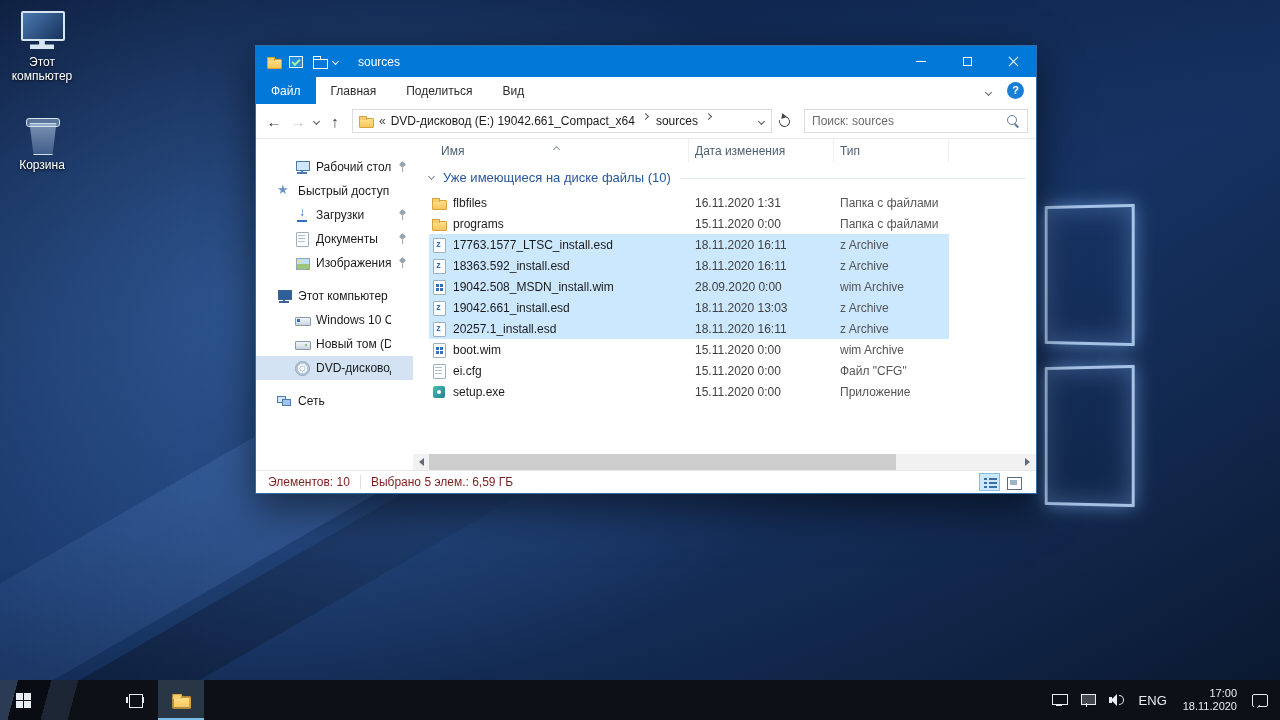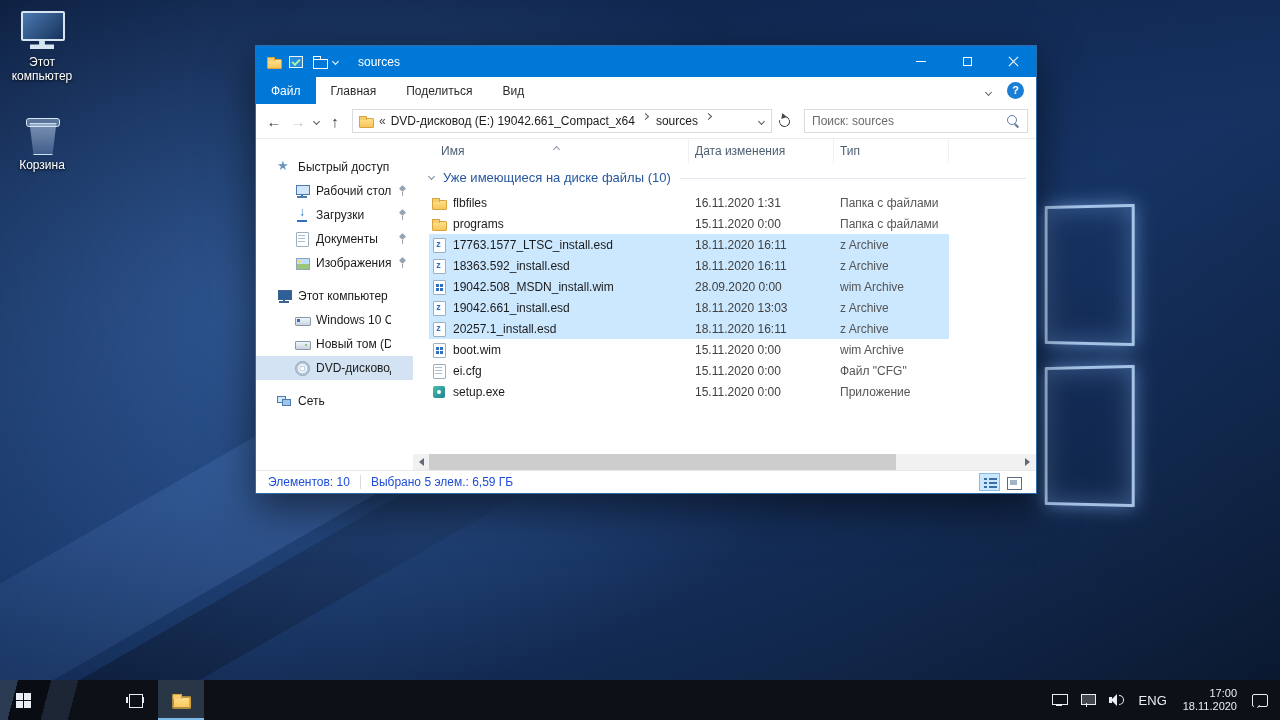--- a/index.html
+++ b/index.html
@@ -131,21 +131,21 @@
   .cell-type { width:115px; padding-left:6px; color:#555; white-space:nowrap; }
 
   .hscroll { position:absolute; left:0; right:0; bottom:0; height:16px; background:#f1f1f1; display:flex; }
   .hs-arrow { width:16px; display:flex; align-items:center; justify-content:center; }
   .tri-l { border:4px solid transparent; border-right:5px solid #5f6b76; display:block; margin-right:3px; }
   .tri-r { border:4px solid transparent; border-left:5px solid #5f6b76; display:block; margin-left:3px; }
   .hs-track { flex:1; position:relative; }
   .hs-thumb { position:absolute; left:0; top:0; bottom:0; width:79%; background:#cdcdcd; }
 
   .statusbar { flex:0 0 23px; border-top:1px solid #e5e9ec; display:flex; align-items:center;
-    padding:0 12px; gap:10px; color:#1d4ed8; }
+    padding:0 12px; gap:10px; color:#7f1d1d; }
   .st-sep { width:1px; height:14px; background:#d9dde1; }
   .view-toggles { margin-left:auto; display:flex; gap:3px; }
   .vt { width:21px; height:18px; position:relative; border:1px solid transparent; }
   .vt.active { background:#cce8ff; border-color:#84bde6; }
   .vt-details::before { content:""; position:absolute; left:4px; top:4px; width:3px; height:2px;
     background:#3a6ea5; box-shadow:0 4px #3a6ea5, 0 8px #3a6ea5; }
   .vt-details::after { content:""; position:absolute; left:9px; top:4px; width:8px; height:2px;
     background:#3a6ea5; box-shadow:0 4px #3a6ea5, 0 8px #3a6ea5; }
   .vt-thumbs::before { content:""; position:absolute; left:3px; top:3px; width:13px; height:11px; border:1px solid #5a6c7e; }
   .vt-thumbs::after { content:""; position:absolute; left:6px; top:6px; width:7px; height:5px; background:#9fb4c6; }
@@ -337,29 +337,29 @@
       </span>
     <div class="searchbox">
       <span class="search-text">Поиск: sources</span>
       <i class="mag"></i>
     </div>
   </div>
 
   <div class="main">
     <div class="navpane">
 
+        <div class="nav-item pinned lv1">
+          <span class="ic ic-desktop"></span>
+          <span class="nav-label">Рабочий стол</span>
+          <span class="ic-pin"></span>
+        </div>
+
         <div class="nav-item lv0">
           <span class="ic ic-star"></span>
           <span class="nav-label">Быстрый доступ</span>
-          <span class="ic-pin"></span>
-        </div>
-
-        <div class="nav-item pinned lv1">
-          <span class="ic ic-desktop"></span>
-          <span class="nav-label">Рабочий стол</span>
           <span class="ic-pin"></span>
         </div>
 
         <div class="nav-item pinned lv1">
           <span class="ic ic-download"></span>
           <span class="nav-label">Загрузки</span>
           <span class="ic-pin"></span>
         </div>
 
         <div class="nav-item pinned lv1">

